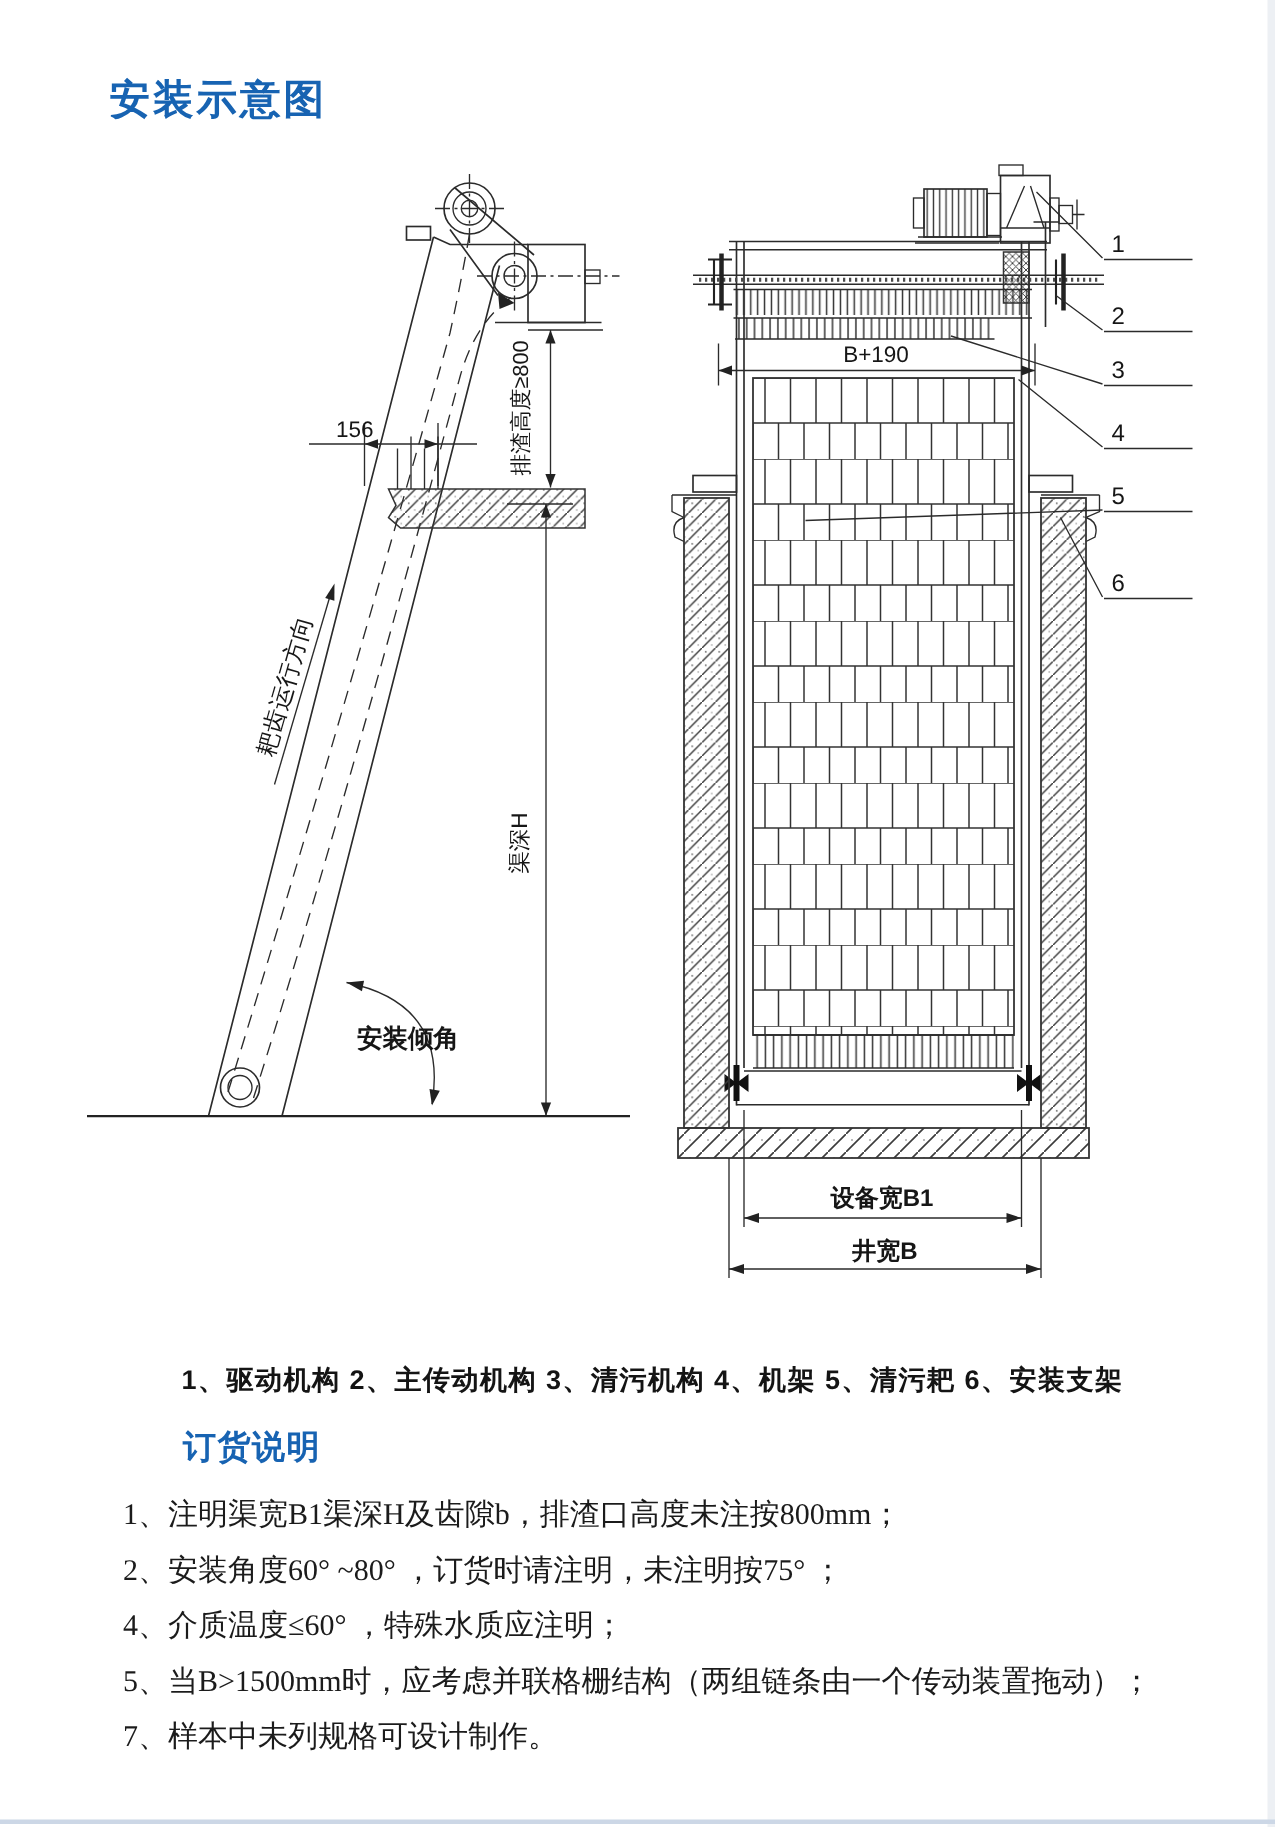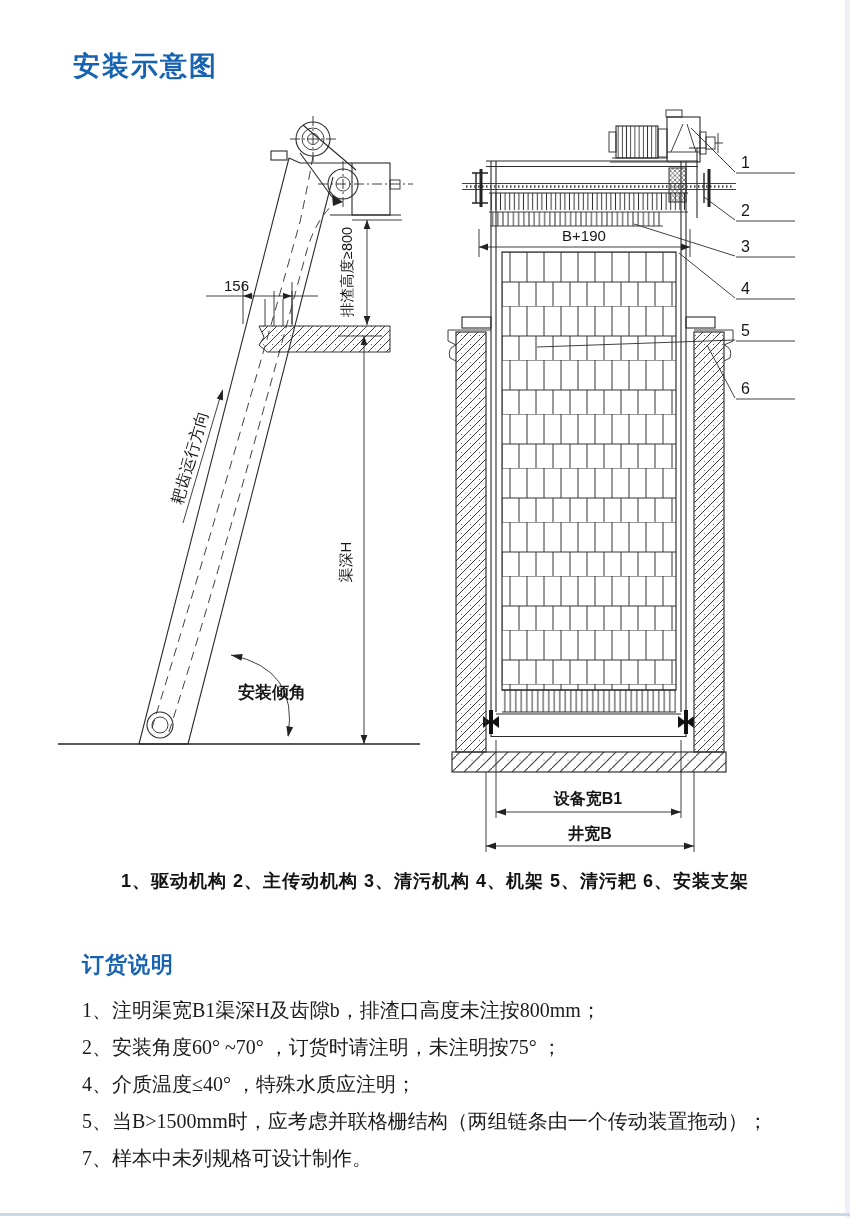--- a/index.html
+++ b/index.html
@@ -9,25 +9,25 @@
   }
   .page-title{
     position:absolute;left:45px;top:48px;font-size:27px;font-weight:bold;
     color:var(--accent,#1763b2);letter-spacing:2px;margin-left:28px;
   }
   .diagram-svg{position:absolute;left:0;top:0;}
   svg text{fill:#161616;font-family:"Liberation Sans",sans-serif;}
   .s{stroke:#2b2b2b;fill:none;stroke-width:1.1;}
   .thin{stroke-width:0.9;}
   .caption{
-    position:absolute;left:40px;top:869px;width:790px;text-align:center;
+    position:absolute;left:40px;top:908px;width:790px;text-align:center;
     font-size:18px;font-weight:bold;color:#141414;letter-spacing:1px;white-space:nowrap;
   }
   .order{position:absolute;left:82px;top:950px;width:740px;}
-  .order-heading{font-size:22px;font-weight:bold;color:var(--accent,#1763b2);letter-spacing:1px;}
+  .order-heading{font-size:22px;font-weight:bold;color:var(--accent,#1763b2);letter-spacing:1px;margin-left:40px;}
   .order-items{margin-top:12px;}
   .order-item{
     font-family:"Liberation Serif",serif;font-size:20px;color:#1b1b1b;
     line-height:37px;white-space:nowrap;
   }
   .right-edge{position:absolute;top:0;left:845px;width:5px;height:1218px;background:#edf0f4;}
   .bottom-edge{position:absolute;left:0;top:1213px;width:850px;height:3px;background:#ccd7e6;}
 </style>
 </head>
 <body>
@@ -223,21 +223,21 @@
     </g>
   </g>
 </svg>
 
 <div class="caption">1、驱动机构 2、主传动机构 3、清污机构 4、机架 5、清污耙 6、安装支架</div>
 
 <div class="order">
   <div class="order-heading">订货说明</div>
   <div class="order-items">
     <div class="order-item">1、注明渠宽B1渠深H及齿隙b，排渣口高度未注按800mm；</div>
-    <div class="order-item">2、安装角度60° ~70° ，订货时请注明，未注明按75° ；</div>
-    <div class="order-item">4、介质温度≤40° ，特殊水质应注明；</div>
+    <div class="order-item">2、安装角度60° ~80° ，订货时请注明，未注明按75° ；</div>
+    <div class="order-item">4、介质温度≤60° ，特殊水质应注明；</div>
     <div class="order-item">5、当B&gt;1500mm时，应考虑并联格栅结构（两组链条由一个传动装置拖动）；</div>
     <div class="order-item">7、样本中未列规格可设计制作。</div>
   </div>
 </div>
 
 <div class="right-edge"></div>
 <div class="bottom-edge"></div>
 
 </body></html>

